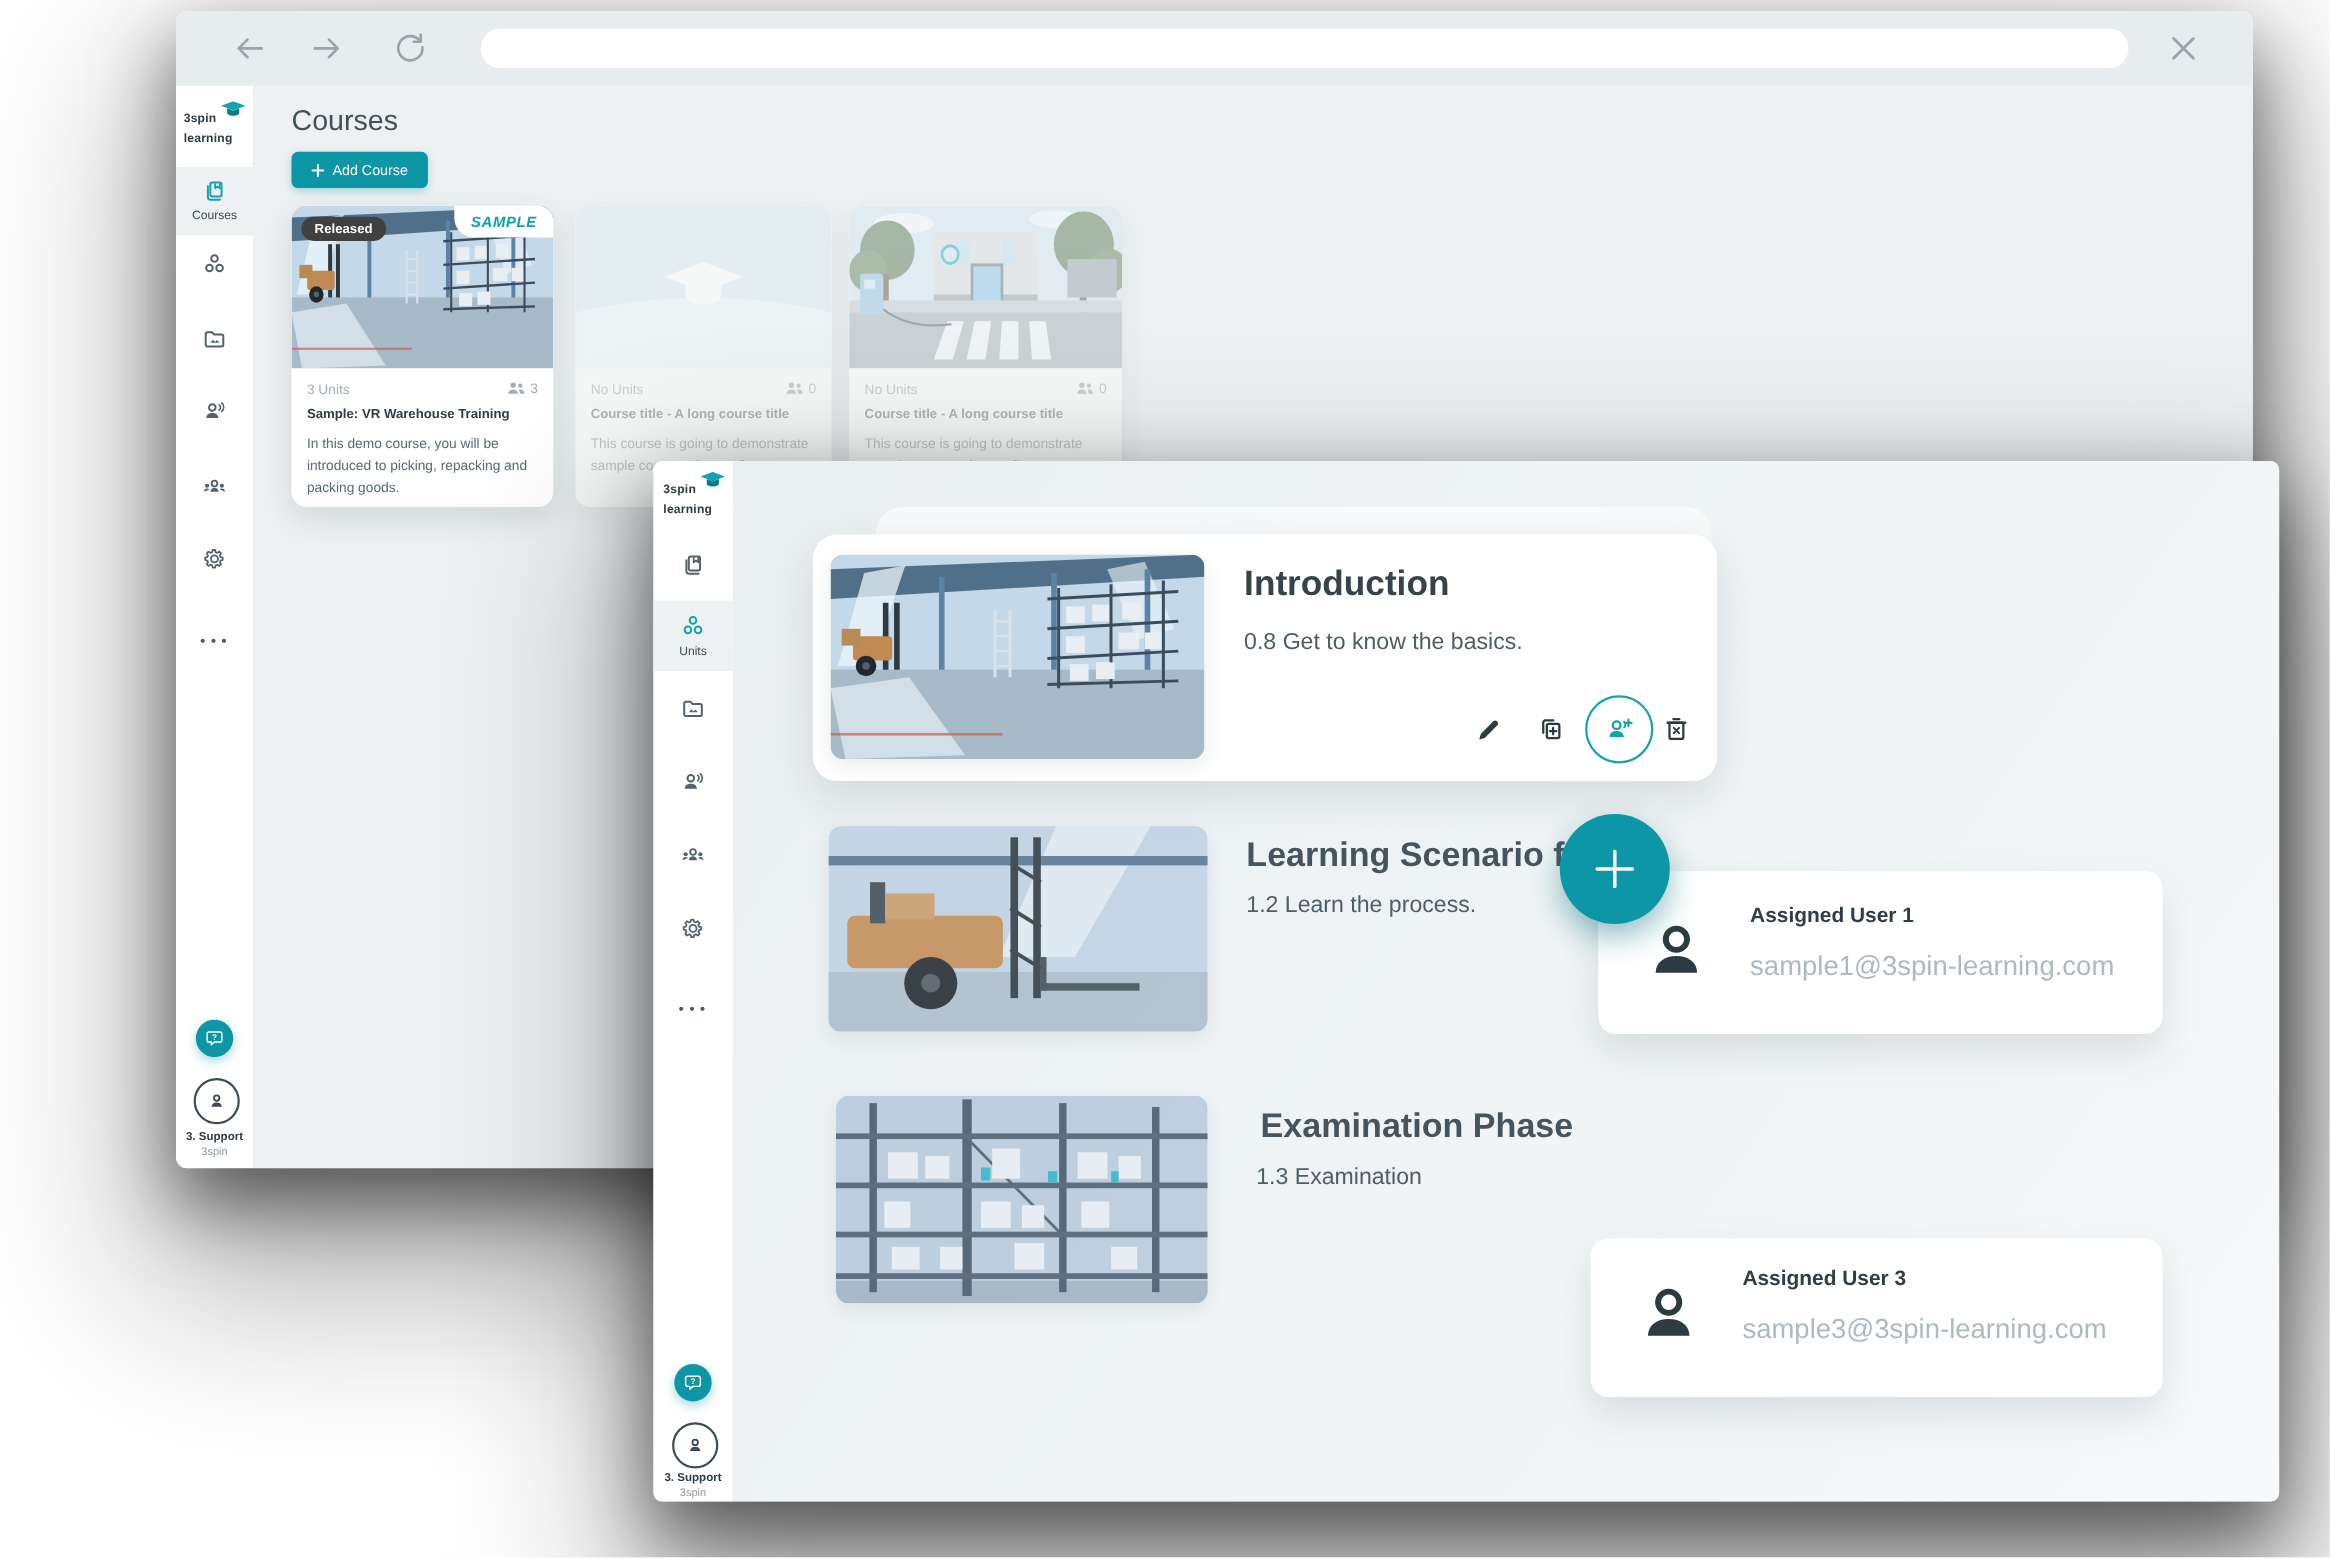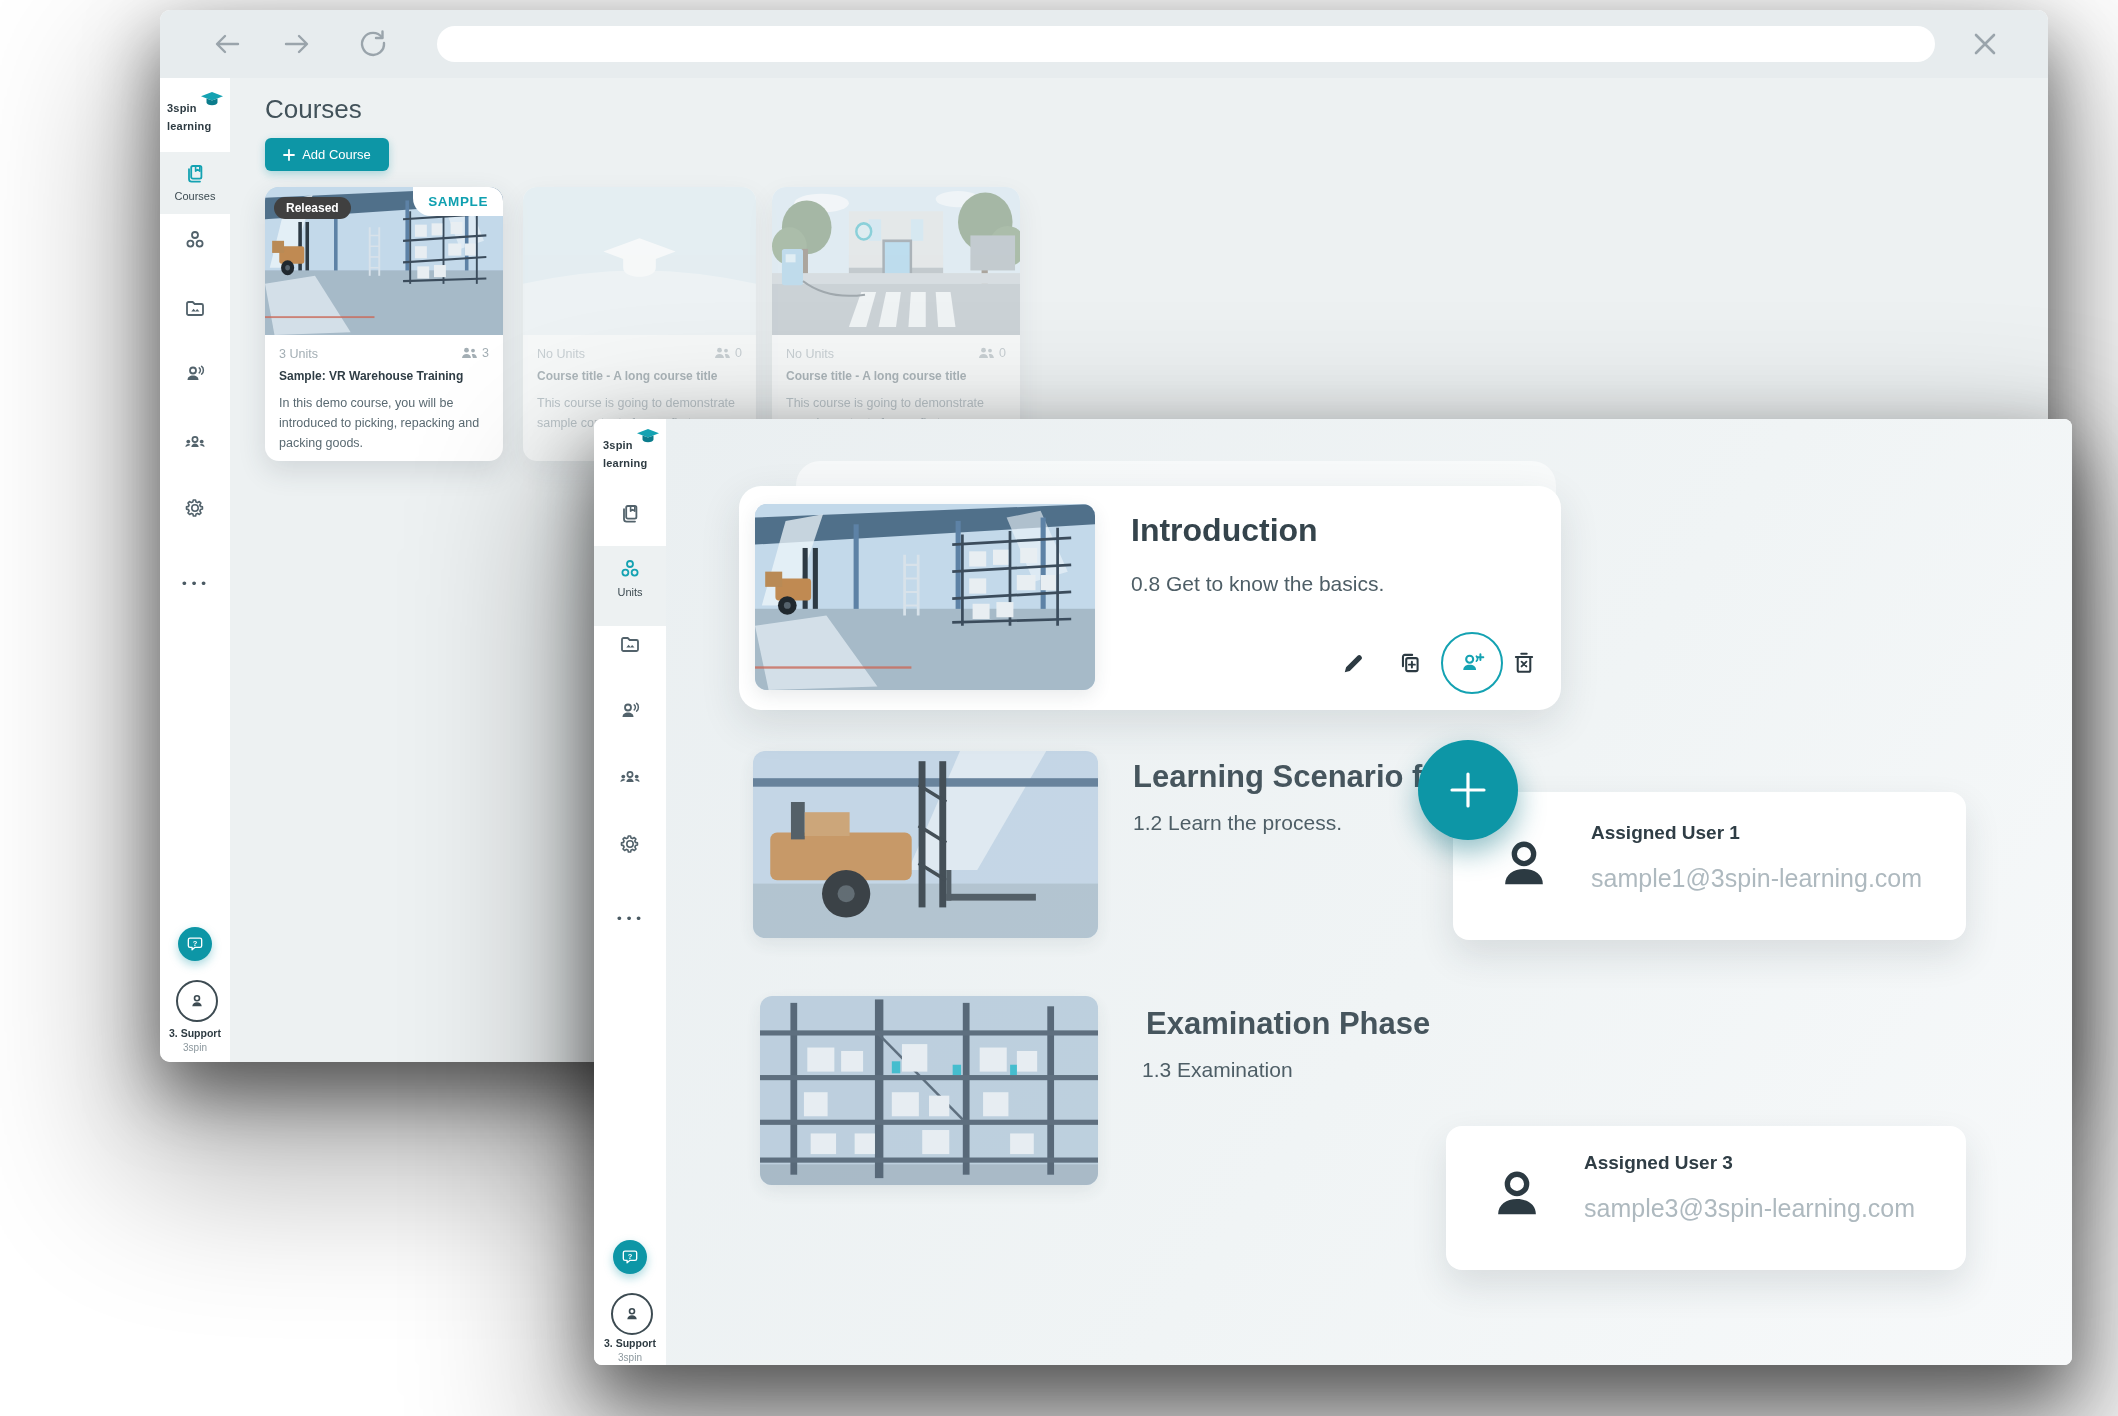--- a/index.html
+++ b/index.html
@@ -198,21 +198,21 @@
                 </g>
               <rect x="28" y="26" width="3" height="36" fill="#2d3a44"></rect>
                 <rect x="34" y="26" width="3" height="36" fill="#2d3a44"></rect>
               <rect x="12" y="44" width="21" height="13" rx="2" fill="#c08a52"></rect>
                 <rect x="6" y="40" width="10" height="9" fill="#b98a55"></rect>
               <circle cx="19" cy="60" r="5.5" fill="#20282e"></circle>
                 <circle cx="19" cy="60" r="2" fill="#55626c"></circle>
             </svg>
           </div>
           <span class="abs badge" style="left:9px;top:10px;">Released</span>
-          <span class="abs sampletag" style="right:0;top:0;">SAMPLE</span>
+          <span class="abs sampletag" style="right:0;top:0;font-style:italic;">SAMPLE</span>
           <span class="abs meta" style="left:14px;top:160px;">3 Units</span>
           <div class="abs" style="right:14px;top:159px;display:flex;align-items:center;gap:4px;">
             <svg width="17" height="13" viewBox="0 0 17 13">
                 <circle cx="5.5" cy="3.2" r="2.4" fill="#a3aeb4"></circle>
                 <path d="M1 11c.3-2.6 2-4 4.5-4S9.7 8.4 10 11z" fill="#a3aeb4"></path>
                 <circle cx="12" cy="3.6" r="1.9" fill="#a3aeb4"></circle>
                 <path d="M10.8 7.3c.6-.3 1.9-.4 2.7 0 1.4.6 2.2 1.9 2.4 3.7h-4" fill="#a3aeb4"></path>
               </svg>
             <span class="meta">3</span>
           </div>
@@ -309,21 +309,21 @@
             </svg>
         </div>
       </div>
       <div class="abs icn" style="left:24px;top:83px;width:24px;height:24px;">
         <svg width="24" height="24" viewBox="0 0 24 24">
             <path d="M6 7.2V17a2.6 2.6 0 0 0 2.6 2.6H17" stroke="#52626b" stroke-width="1.8" fill="none" stroke-linecap="round"></path>
             <rect x="8.2" y="4" width="10.2" height="12.6" rx="1.6" stroke="#52626b" stroke-width="1.8" fill="none"></rect>
             <path d="M12.6 4.6v4.6l2.1-1.6 2.1 1.6V4.6" stroke="#52626b" stroke-width="1.6" fill="none" stroke-linejoin="round"></path>
           </svg>
       </div>
-      <div class="abs content" style="left:0;top:127px;width:72px;height:80px;">
+      <div class="abs content" style="left:0;top:127px;width:72px;height:64px;">
         <div class="abs icn" style="left:24px;top:11px;width:24px;height:24px;">
           <svg width="24" height="24" viewBox="0 0 24 24">
               <circle cx="12" cy="7" r="3" stroke="#14a2b2" stroke-width="1.8" fill="none"></circle>
               <circle cx="7.4" cy="15.6" r="3" stroke="#14a2b2" stroke-width="1.8" fill="none"></circle>
               <circle cx="16.6" cy="15.6" r="3" stroke="#14a2b2" stroke-width="1.8" fill="none"></circle>
             </svg>
         </div>
         <span class="navlbl abs" style="left:0;top:40px;width:72px;">Units</span>
       </div>
       <div class="abs icn" style="left:24px;top:213px;width:24px;height:24px;">

